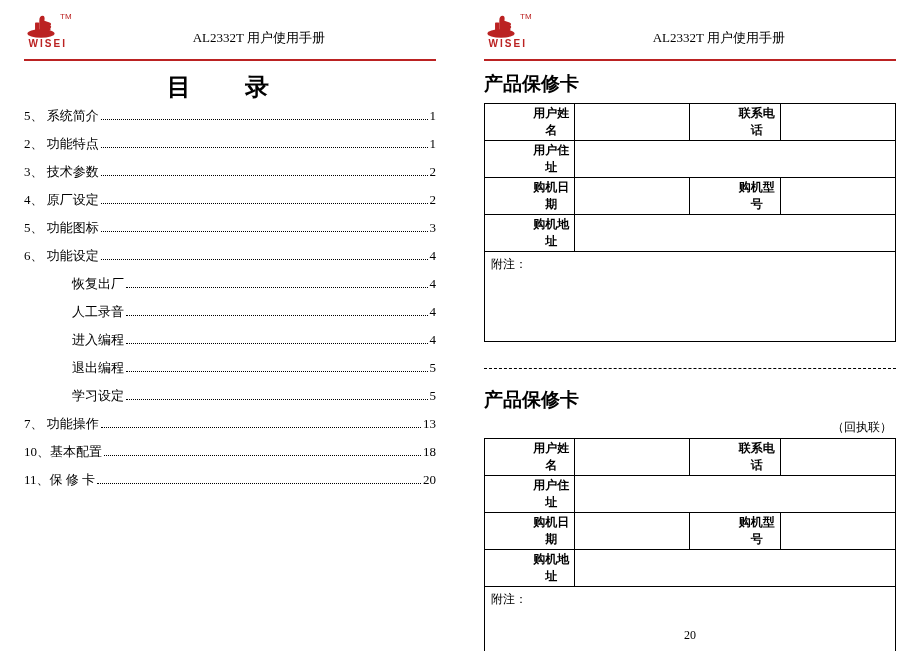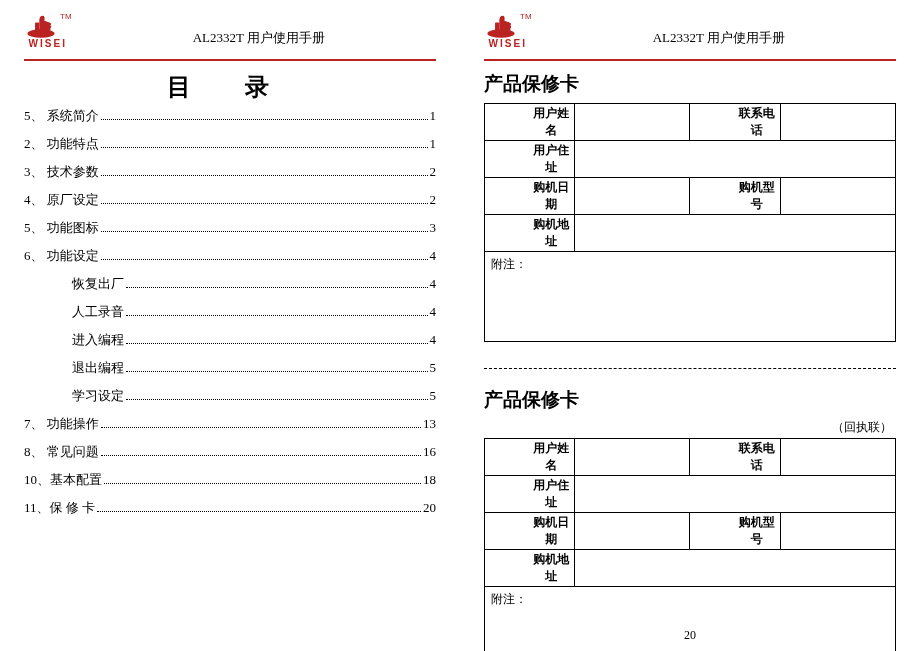--- a/index.html
+++ b/index.html
@@ -193,25 +193,20 @@
         <span>学习设定</span>
         <span class="toc-dots"></span>
         <span>5</span>
       </div>
       <div class="toc-row">
         <span>7、 功能操作</span>
         <span class="toc-dots"></span>
         <span>13</span>
       </div>
       <div class="toc-row">
-        <span>8、 常见问题</span>
-        <span class="toc-dots"></span>
-        <span>16</span>
-      </div>
-      <div class="toc-row">
         <span>10、基本配置</span>
         <span class="toc-dots"></span>
         <span>18</span>
       </div>
       <div class="toc-row">
         <span>11、保 修 卡</span>
         <span class="toc-dots"></span>
         <span>20</span>
       </div>
     </div>

